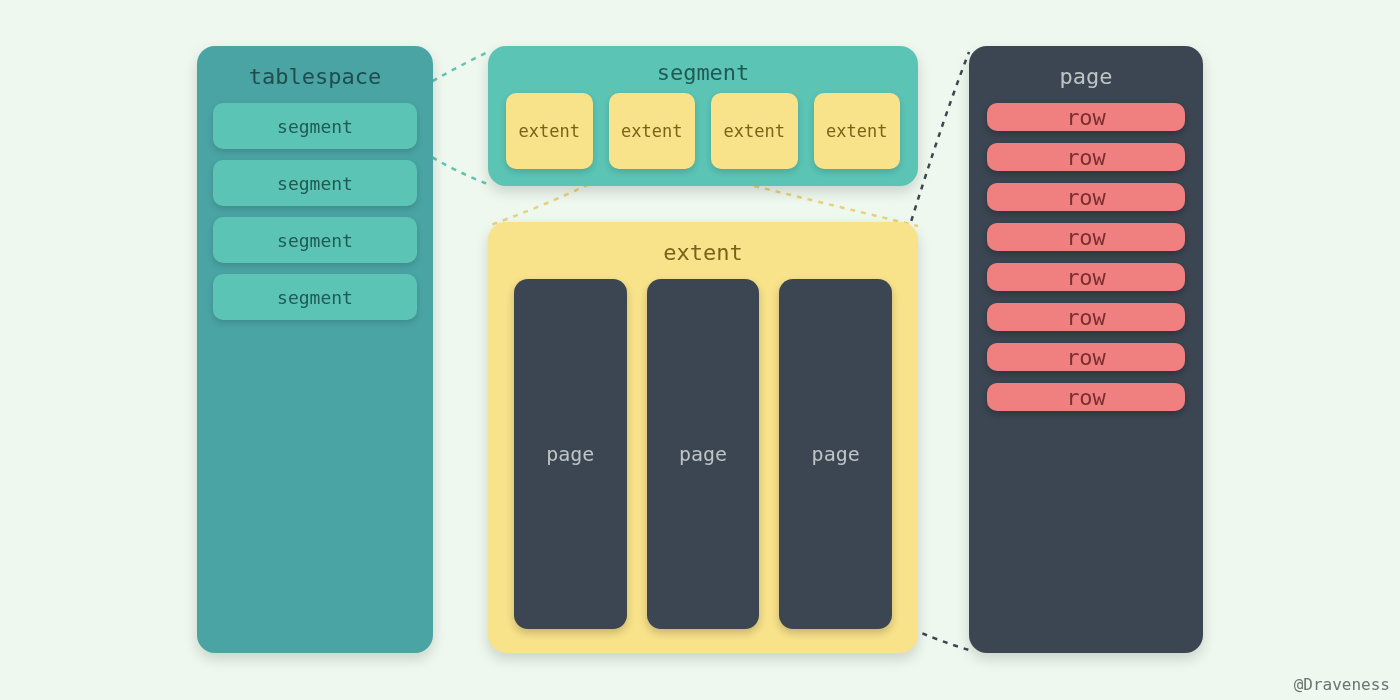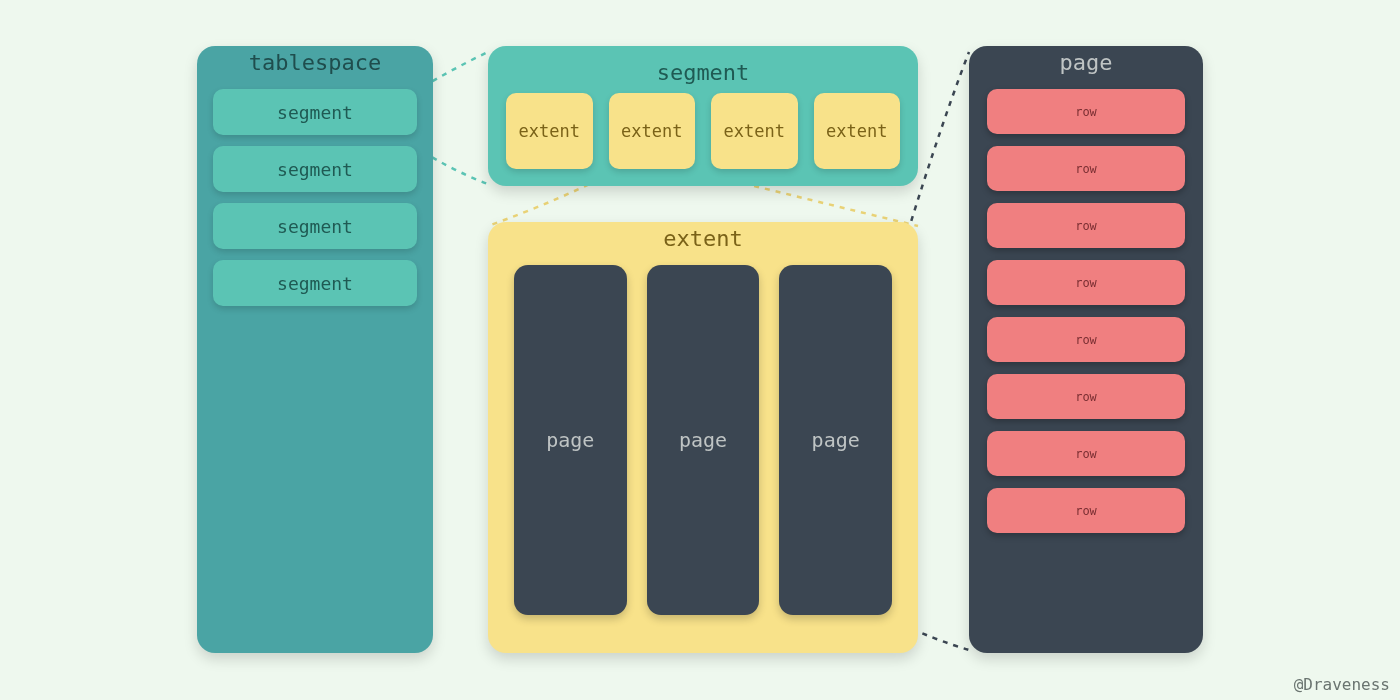--- a/index.html
+++ b/index.html
@@ -26,21 +26,21 @@
 
   
   .panel {
     position: absolute;
     border-radius: 18px;
     box-shadow: 0 6px 14px rgba(0,0,0,0.15);
   }
   .panel-title {
     text-align: center;
     font-size: 22px;
-    padding-top: 4px;
+    padding-top: 18px;
     padding-bottom: 14px;
     font-weight: 500;
   }
 
   
   .tablespace {
     left: 197px; top: 46px; width: 236px; height: 607px;
     background: #4aa4a4;
   }
   .tablespace .panel-title { color: #1f4d4d; }
@@ -104,23 +104,23 @@
   }
   .page .panel-title { color: #bfc4c4; }
   .page .rows {
     display: flex; flex-direction: column; gap: 12px;
     padding: 0 18px;
   }
   .row-item {
     background: #f07f80;
     color: #7a2f32;
     border-radius: 10px;
-    height: 45px;
+    height: 28px;
     display: flex; align-items: center; justify-content: center;
-    font-size: 12px;
+    font-size: 22px;
     box-shadow: 0 3px 6px rgba(0,0,0,0.25);
   }
 
   .credit {
     position: absolute;
     right: 10px;
     bottom: 6px;
     font-size: 16px;
     color: #6a7470;
     margin-top: 28px;

